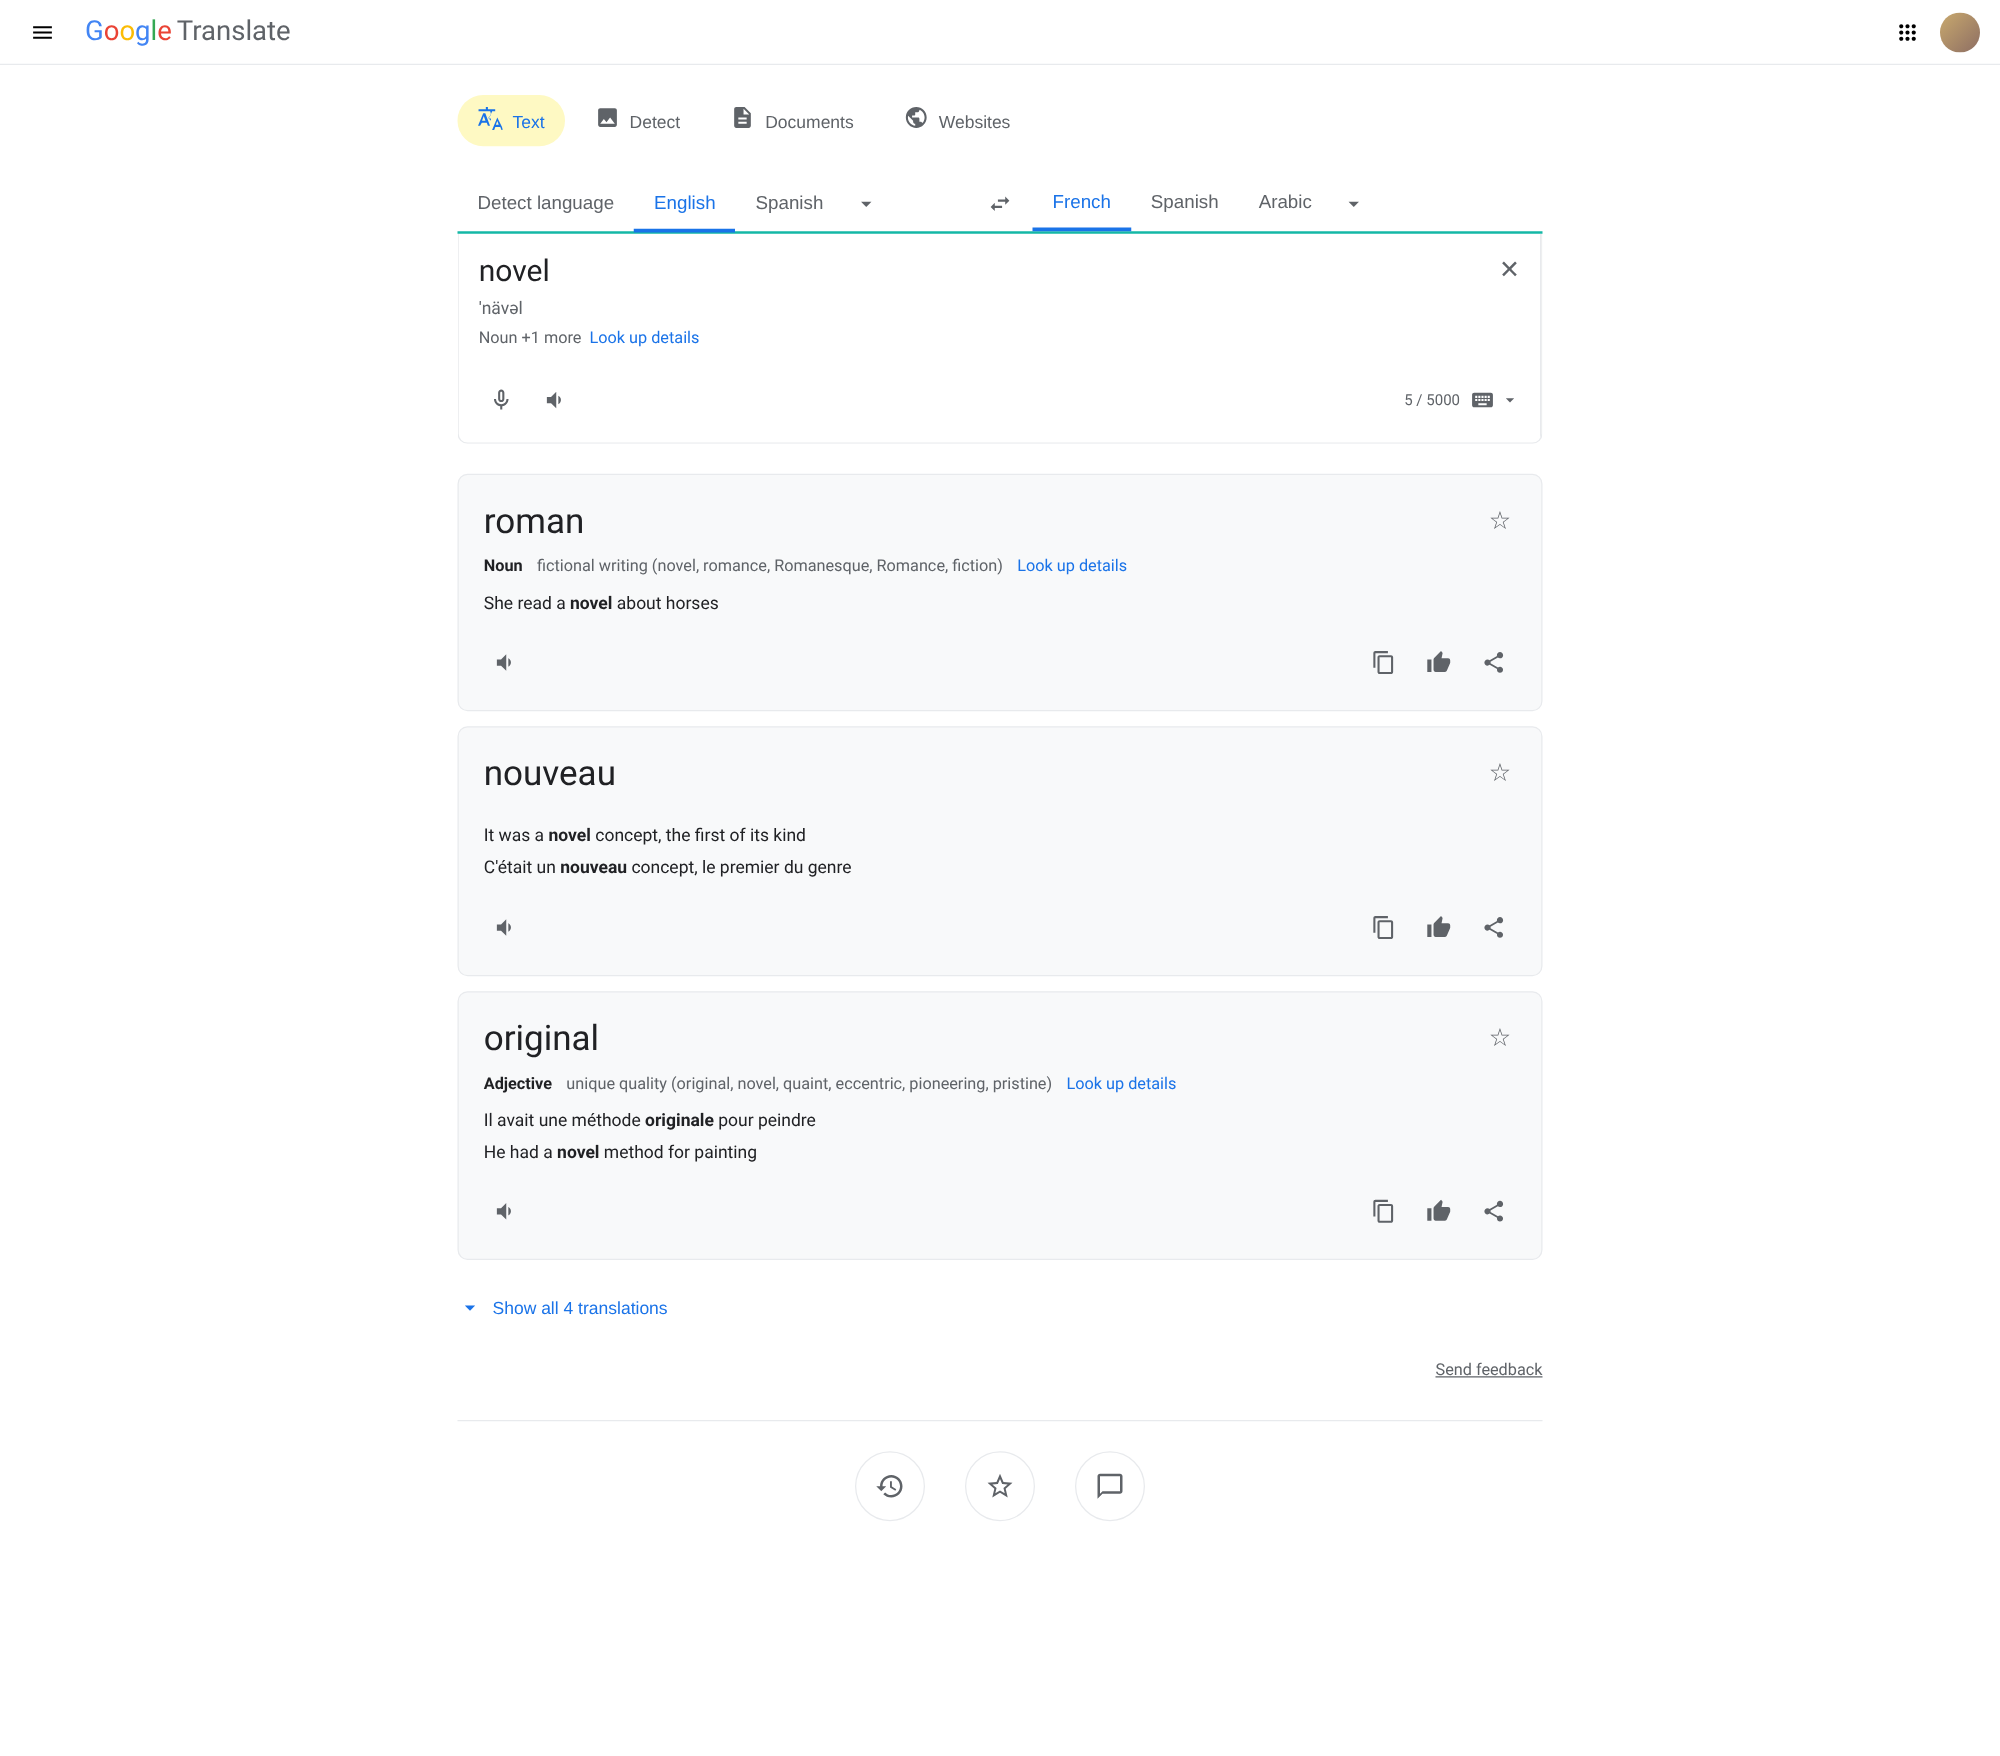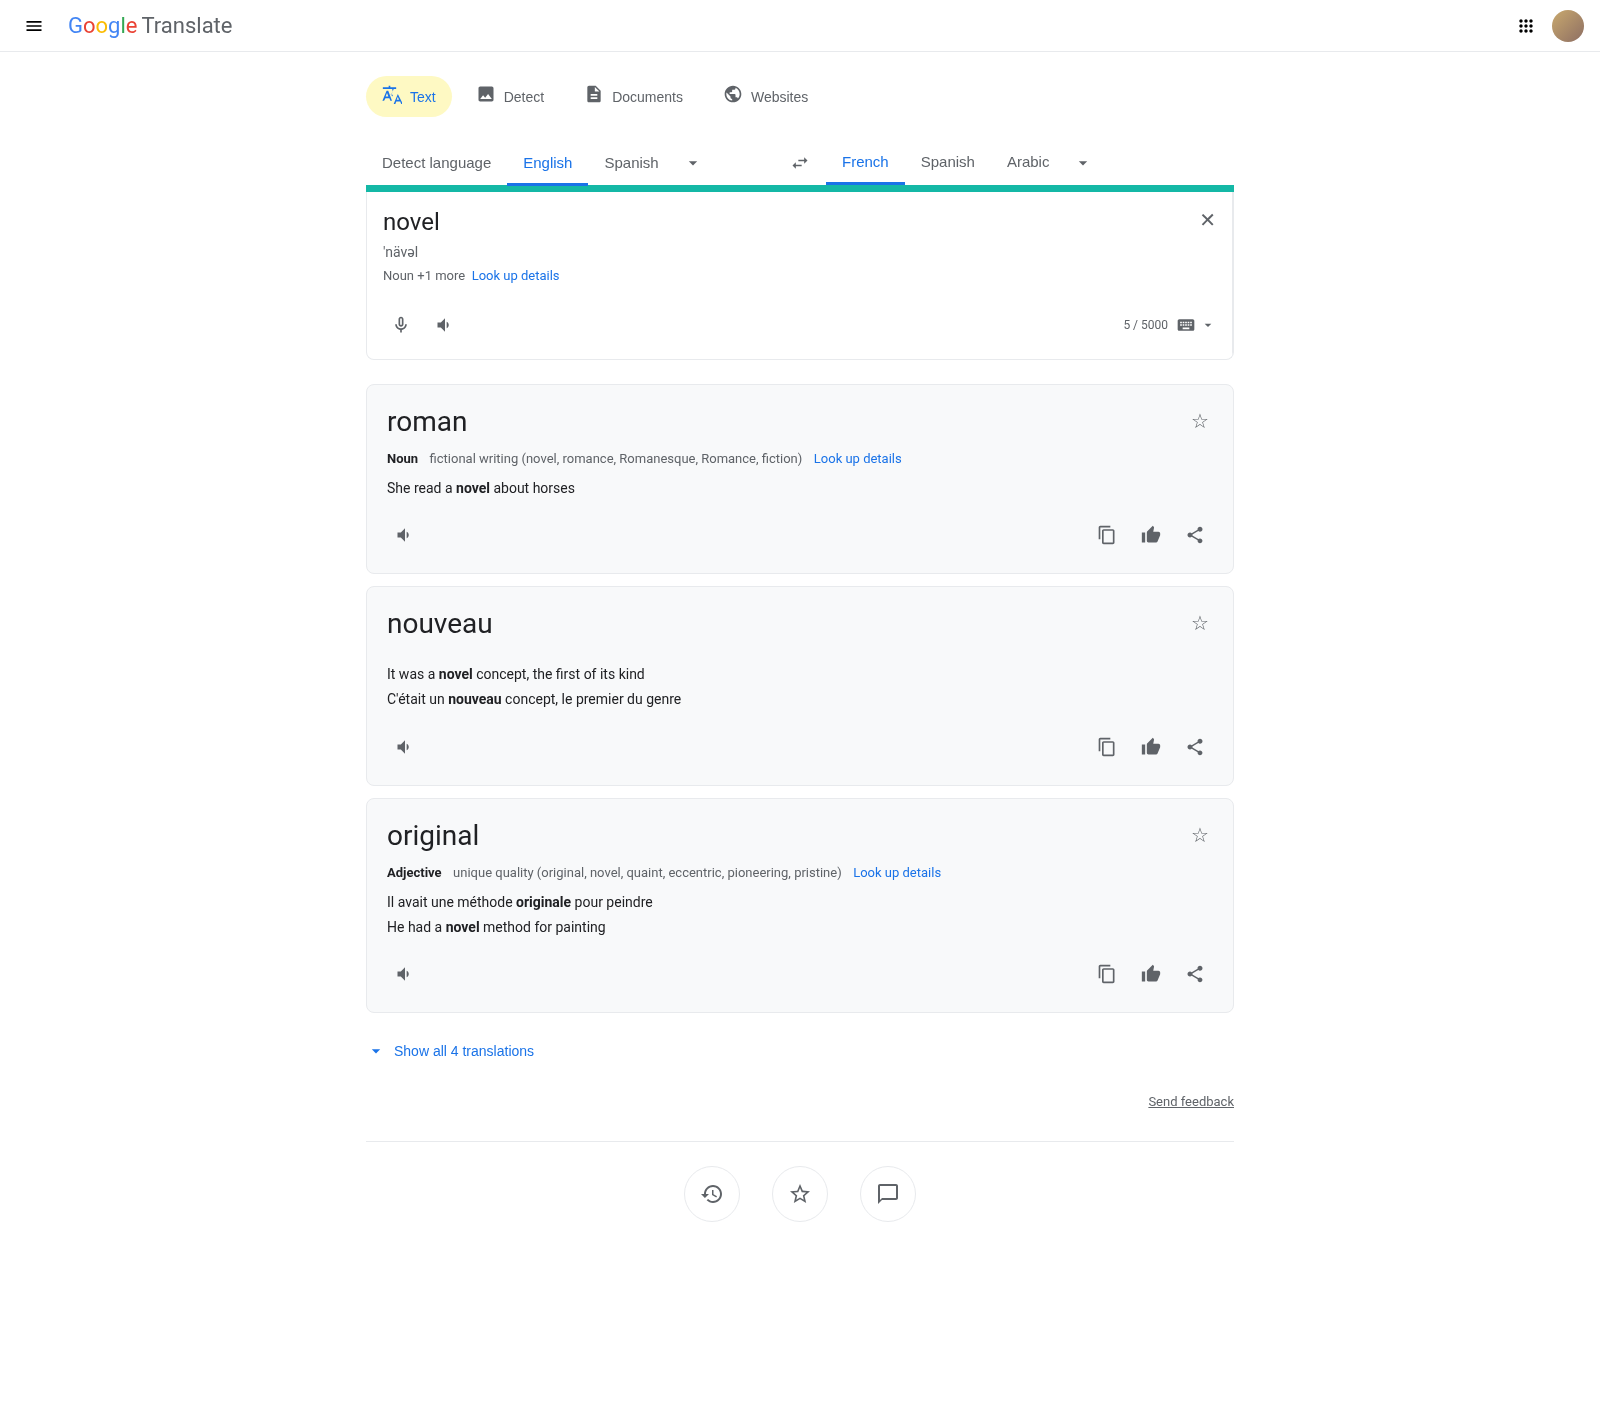--- a/index.html
+++ b/index.html
@@ -252,21 +252,21 @@
     <button class="mode-tab">
       <span class="mode-tab-icon">
         <svg width="20" height="20" viewBox="0 0 24 24" fill="#5f6368">
             <path d="M12 2C6.48 2 2 6.48 2 12s4.48 10 10 10 10-4.48 10-10S17.52 2 12 2zm-1 17.93c-3.95-.49-7-3.85-7-7.93 0-.62.08-1.21.21-1.79L9 15v1c0 1.1.9 2 2 2v1.93zm6.9-2.54c-.26-.81-1-1.39-1.9-1.39h-1v-3c0-.55-.45-1-1-1H8v-2h2c.55 0 1-.45 1-1V7h2c1.1 0 2-.9 2-2v-.41C17.93 5.77 20 8.65 20 12c0 2.08-.81 3.98-2.1 5.39z"></path>
           </svg>
       </span>
       <span>Websites</span>
     </button>
   </div>
 
-  <div style="display:flex; align-items:stretch; border-bottom: 7px solid #14b8a6; margin-bottom: 0;">
+  <div style="display:flex; align-items:stretch; border-bottom: 2px solid #14b8a6; margin-bottom: 0;">
 
     <div class="source-langs">
       <button class="lang-btn">Detect language</button>
       <button class="lang-btn active">English</button>
       <button class="lang-btn">Spanish</button>
       <button class="lang-more-btn">
         <svg width="20" height="20" viewBox="0 0 24 24" fill="#5f6368">
             <path d="M7 10l5 5 5-5z"></path>
           </svg>
       </button>

